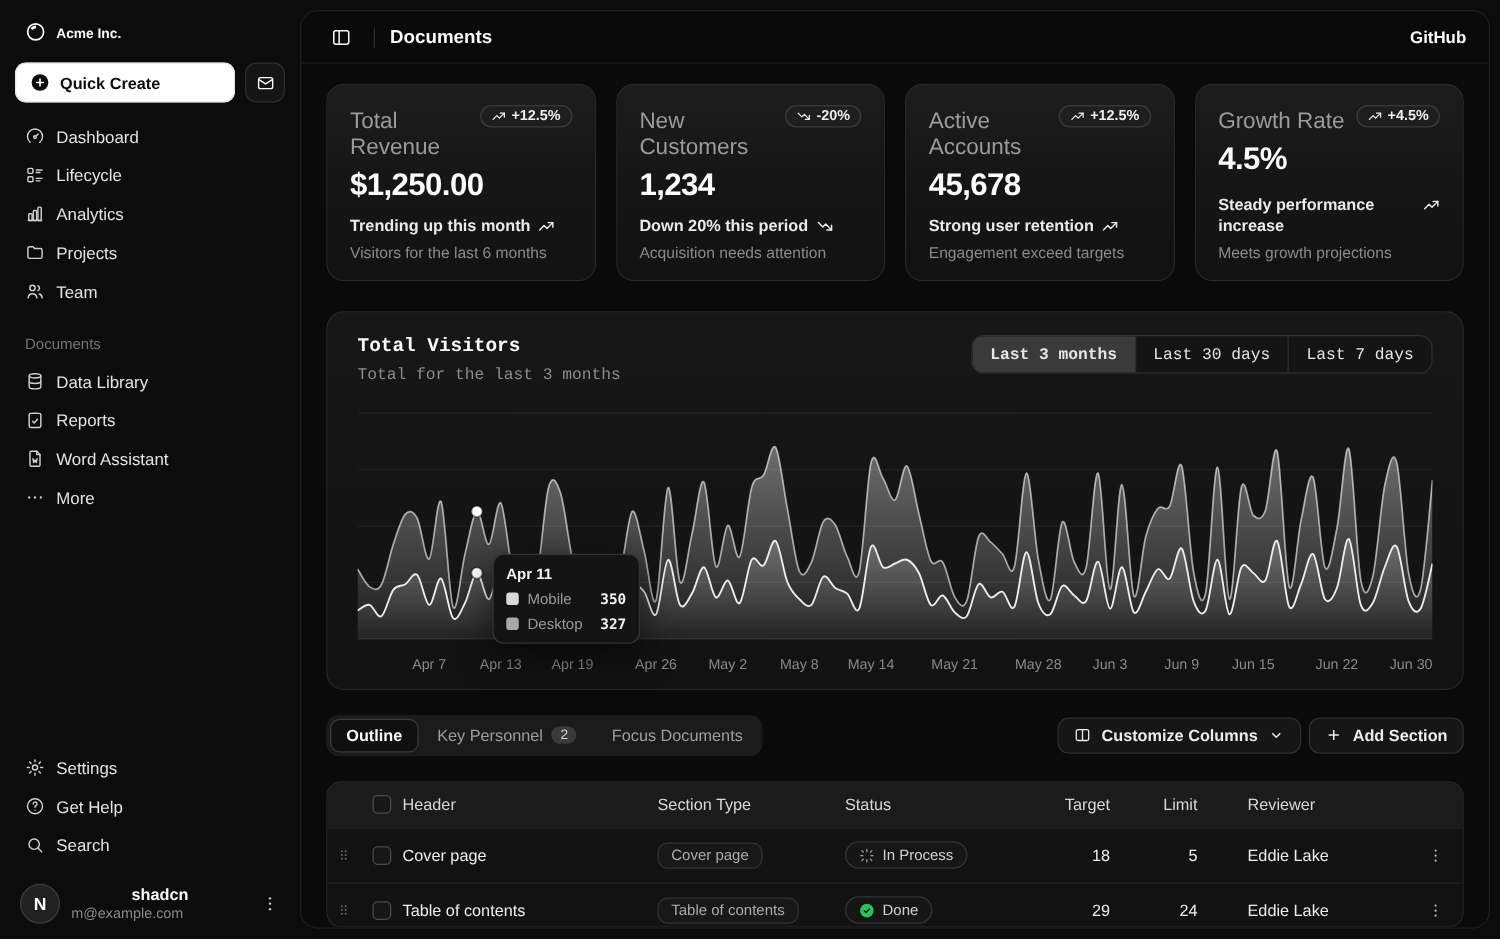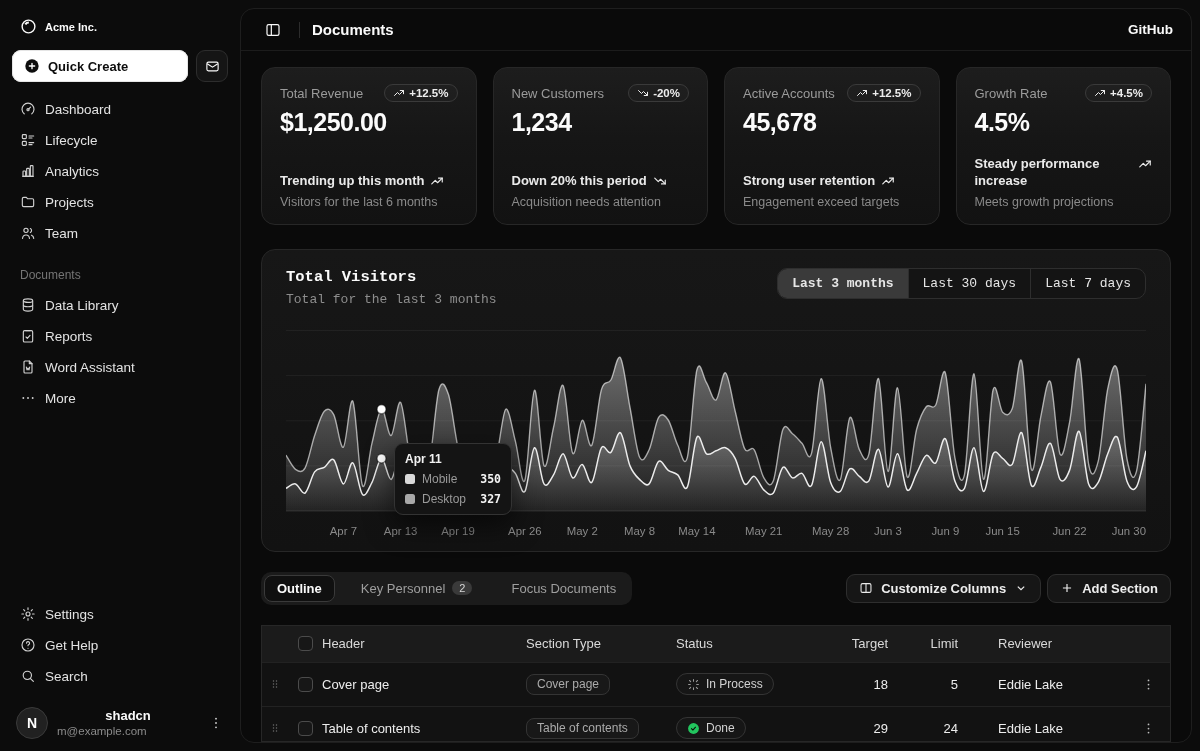--- a/index.html
+++ b/index.html
@@ -50,21 +50,21 @@
   .gh-link { font-size:13.5px; font-weight:600; color:#fafafa; text-decoration:none; cursor:pointer; }
 
   .content { flex:1; padding:16px 20px 0; display:flex; flex-direction:column; overflow:hidden; }
 
   
   .stats { display:grid; grid-template-columns:repeat(4,minmax(0,1fr)); gap:16px; height:170px; margin-bottom:24px; }
   .card { border:1px solid #272727; border-radius:14px; padding:16px 18px 14px;
     background:linear-gradient(180deg,#1d1d1d 0%,#161616 45%,#121212 100%);
     display:flex; flex-direction:column; }
   .card-head { display:flex; align-items:flex-start; justify-content:space-between; gap:8px; }
-  .card-label { font-size:13px; color:#9b9b9b; padding-top:2px; }
+  .card-label { font-size:18px; color:#9b9b9b; padding-top:2px; }
   .badge-pill { display:flex; align-items:center; gap:4px; border:1px solid #3a3a3a; border-radius:999px;
     padding:2px 8px; font-size:11.5px; font-weight:600; color:#ededed; background:rgba(255,255,255,.02); white-space:nowrap; }
   .badge-pill svg { width:12px; height:12px; }
   .card-value { margin-top:6px; font-size:25px; font-weight:800; letter-spacing:-.5px; color:#fcfcfc; }
   .card-foot { margin-top:auto; }
   .cf-title { display:flex; align-items:flex-start; gap:6px; font-size:13px; font-weight:700; color:#eaeaea; line-height:1.3; }
   .cf-title svg { width:14px; height:14px; margin-top:1px; flex:0 0 14px; }
   .cf-desc { margin-top:4px; font-size:12.5px; color:#8a8a8a; line-height:1.3; }
 
   
@@ -83,32 +83,32 @@
   .tooltip { position:absolute; width:118px; background:#141414; border:1px solid #333; border-radius:9px;
     padding:8px 10px; box-shadow:0 10px 28px rgba(0,0,0,.6); font-size:12px; z-index:3; }
   .tt-title { font-weight:700; color:#f2f2f2; }
   .tt-row { display:flex; align-items:center; gap:7px; margin-top:6px; }
   .tt-swatch { width:10px; height:10px; border-radius:2.5px; flex:0 0 10px; }
   .tt-label { color:#9a9a9a; flex:1; }
   .tt-val { color:#f2f2f2; font-weight:700; font-family:"DejaVu Sans Mono",monospace; font-size:11.5px; }
 
   
   .tabs-row { display:flex; align-items:center; justify-content:space-between; margin-bottom:20px; height:34px; }
-  .tabs { display:flex; align-items:flex-end; background:#1b1b1b; border-radius:10px; padding:3px; gap:13px; }
+  .tabs { display:flex; align-items:flex-end; background:#1b1b1b; border-radius:10px; padding:3px; gap:2px; }
   .tab { display:flex; align-items:center; gap:7px; padding:5px 12px; border-radius:8px; font-size:13px;
     color:#9e9e9e; border:1px solid transparent; cursor:pointer; white-space:nowrap; }
   .tab.active { background:#101010; border-color:#3a3a3a; color:#fafafa; font-weight:600; }
   .tab-badge { background:#3a3a3a; color:#d6d6d6; border-radius:999px; font-size:11px; padding:1px 7px; }
   .toolbar { display:flex; gap:6px;border-radius:12px; }
   .btn-outline { display:flex; align-items:center; gap:8px; background:#161616; border:1px solid #2e2e2e;
     border-radius:9px; padding:6px 12px; font-size:13px; font-weight:600; color:#ededed; font-family:inherit; cursor:pointer; }
   .btn-outline svg { width:14px; height:14px; }
 
   
-  .table-card { border:1px solid #272727; border-radius:0; overflow:hidden; background:#111; }
+  .table-card { border:1px solid #272727; border-radius:12px; overflow:hidden; background:#111; }
   .tgrid { display:grid; grid-template-columns:26px 34px 1fr 150px 150px 80px 70px 150px 44px; align-items:center; }
   .thead { background:#1b1b1b; height:36px; color:#d9d9d9; font-size:13px; font-weight:500; }
   .trow { height:44px; border-top:1px solid #222; background:#121212; font-size:13px; color:#ededed; }
   .cell-right { text-align:right; padding-right:18px; }
   .cell-reviewer { padding-left:22px; }
   .checkbox { width:15px; height:15px; border:1px solid #4b4b4b; border-radius:4px; background:#171717; margin:0 auto; cursor:pointer; }
   .grip { display:flex; justify-content:center; color:#6d6d6d; cursor:grab; }
   .grip svg { width:12px; height:14px; }
   .row-title { font-weight:500; }
   .type-pill { display:inline-block; border:1px solid #343434; border-radius:8px; padding:2.5px 10px;

